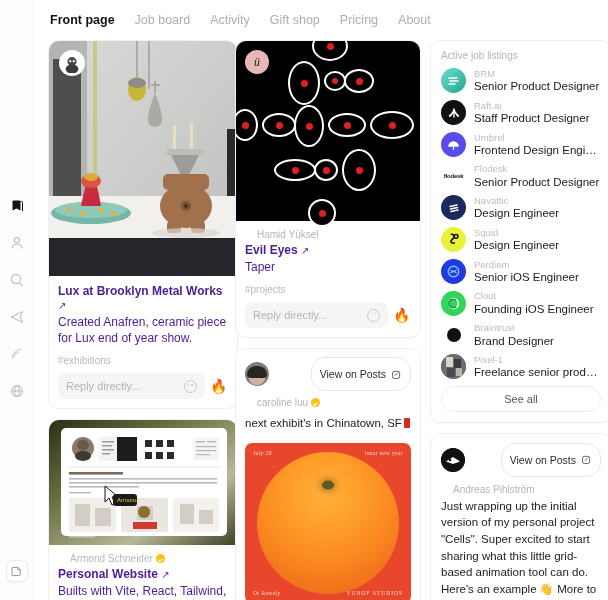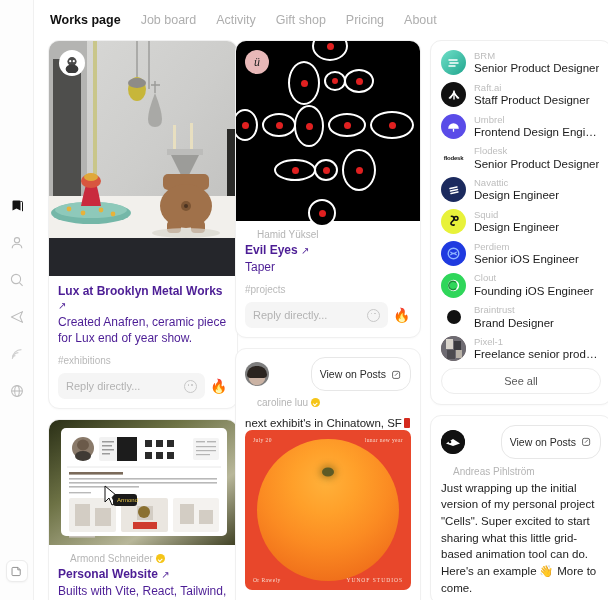--- a/index.html
+++ b/index.html
@@ -95,21 +95,21 @@
   .avatar.dark { background:#111; }
   .av-face { position:absolute; left:50%; top:52%; width:17px; height:17px; transform:translate(-50%,-40%);
              border-radius:50%; background:#cbb3a4; }
   .av-hair { position:absolute; left:50%; top:14%; width:20px; height:12px; transform:translateX(-50%);
              border-radius:10px 10px 4px 4px; background:#2b2520; }
   .pill {
     border: 1px solid #e7e7e7; border-radius: 14px; height: 27px; padding: 16px 8px;
     display: flex; align-items: center; gap: 5px; font-size: 10.5px; color: #2b2b2b;
     background:#fff; cursor:pointer;
   }
-  .post-text { padding: 6px 9px 1px 9px; font-size: 11.5px; color: #222; }
+  .post-text { padding: 6px 9px 14px 9px; font-size: 11.5px; color: #222; }
   .lantern { display:inline-block; width:6px; height:10px; background:#d52b1e; border-radius:1px;
              vertical-align:-1px; margin-left:2px; }
 
   
   .poster { position: relative; margin: 0 9px; border-radius: 7px; overflow: hidden;
             height: 160px; background: #e8472b; }
   .orange-fruit { position:absolute; left:50%; top:50%; transform:translate(-50%,-50%);
     width: 142px; height: 142px; border-radius: 50%;
     background: radial-gradient(circle at 48% 30%, #ffb13a 0%, #ffa02a 26%, #fb8b22 52%, #f1721b 78%, #e85b17 100%); }
   .orange-stem { position:absolute; left:50%; top:26%; transform:translate(-50%,-50%);
@@ -182,21 +182,21 @@
     <div class="rail-chip" title="Notes">
       <svg width="13" height="13" viewBox="0 0 14 14">
           <path d="M3.2 2.6h5.4l2.4 2.4v5.4a1 1 0 0 1-1 1H3.2a1 1 0 0 1-1-1V3.6a1 1 0 0 1 1-1z" stroke="#8f8f8f" stroke-width="1.05" fill="none"></path>
           <path d="M8.4 2.6v2.6h2.6" stroke="#8f8f8f" stroke-width="1.05" fill="none"></path>
         </svg>
     </div>
   </div>
 </div>
 
 <div class="topnav">
-  <div class="navitem active">Works page</div>
+  <div class="navitem active">Front page</div>
   <div class="navitem">Job board</div>
   <div class="navitem">Activity</div>
   <div class="navitem">Gift shop</div>
   <div class="navitem">Pricing</div>
   <div class="navitem">About</div>
 </div>
 
 <div class="board">
 
   <div class="col col-a">
@@ -470,20 +470,21 @@
           <span>47</span>
         </div>
       </div>
     </div>
 
   </div>
 
   <div class="col col-c">
 
     <div class="panel">
+      <div class="panel-title">Active job listings</div>
 
       <div class="job">
         <div class="logo" style="background:linear-gradient(135deg,#6fe0c8,#21a58e)">
           <svg width="16" height="16" viewBox="0 0 16 16">
               <g stroke="#fff" stroke-width="1.5" stroke-linecap="round" fill="none">
                 <path d="M3 5h8"></path>
                 <path d="M4 8h8"></path>
                 <path d="M3 11h6"></path>
               </g>
             </svg>

